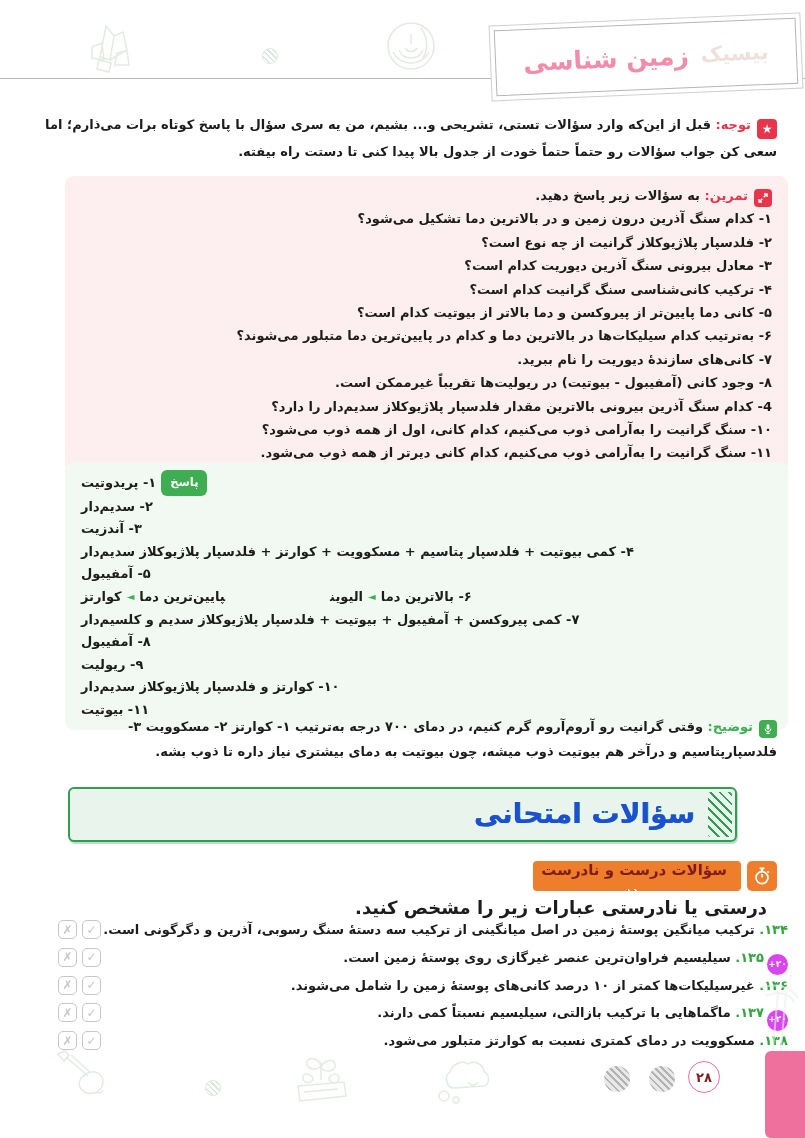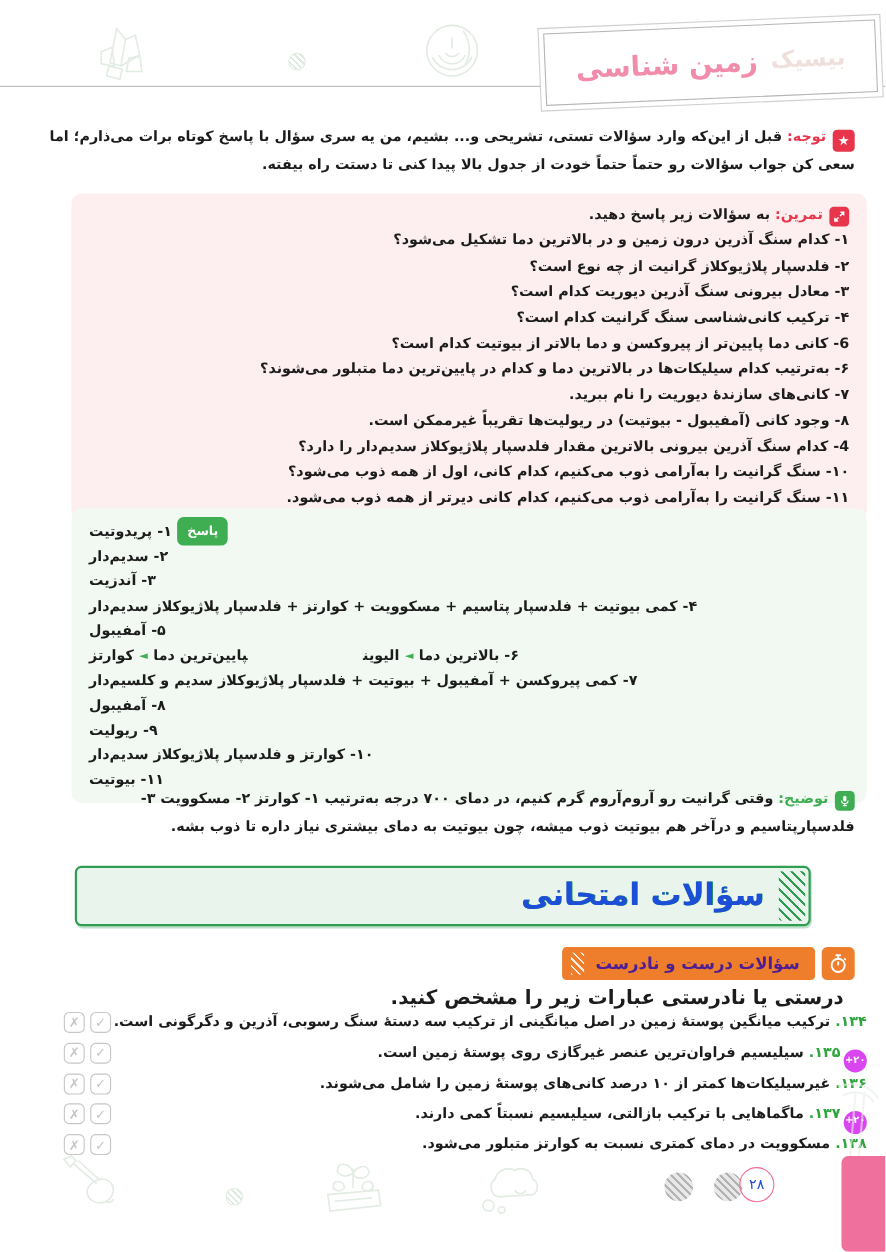--- a/index.html
+++ b/index.html
@@ -80,23 +80,24 @@
     text-shadow:0.6px 0 #23a04b;
   }
 
   
   .tf-header { position:absolute; top:861px; right:28px; display:flex; align-items:center; gap:6px; }
   .stopwatch-sq {
     width:30px; height:30px; background:#ee7d2c; border-radius:5px;
     display:flex; align-items:center; justify-content:center;
   }
   .tf-bar {
-    height:30px; background:#ee7d2c; border-radius:4px; color:#4c1d95;
+    height:30px; background:#ee7d2c; border-radius:4px; color:#7f1d1d;
     font-size:15px; font-weight:bold; display:flex; align-items:center; gap:10px;
     padding:0 14px 0 8px;
+    flex-direction:column;
   }
   .bar-hatch {
     width:12px; height:20px;
     background:repeating-linear-gradient(45deg,rgba(255,255,255,.85) 0 1.5px, transparent 1.5px 5px);
   }
   .tf-intro { position:absolute; top:897px; right:38px; font-size:18px; font-weight:bold; }
 
   
   .tf-list { position:absolute; top:916px; left:0; width:805px; }
   .tf-row { position:relative; height:27.8px; padding-right:17px; text-align:right; }
@@ -113,22 +114,22 @@
     color:#c6c6c6; font-size:12px; font-weight:bold;
     display:flex; align-items:center; justify-content:center; background:#fff;
   }
 
   
   .gray-dot {
     position:absolute; width:26px; height:26px; border-radius:50%;
     background:repeating-linear-gradient(45deg,#b3b3b3 0 2px, #e8e8e8 2px 5px);
   }
   .page-circle {
-    position:absolute; left:672px; top:1061px; width:32px; height:32px; border-radius:50%;
-    border:1.6px solid #ee6f9d; color:#1d4ed8; font-size:13px; font-weight:normal;
+    position:absolute; left:688px; top:1061px; width:32px; height:32px; border-radius:50%;
+    border:1.6px solid #ee6f9d; color:#7f1d1d; font-size:13px; font-weight:bold;
     display:flex; align-items:center; justify-content:center;
   }
   .pink-tab { position:absolute; right:0; top:1051px; width:40px; height:87px; background:#ef6f9d; border-radius:6px 0 0 6px; }
 </style>
 </head>
 <body>
 
 <div class="doodle" style="left:80px; top:20px;">
   <svg width="62" height="56" viewBox="0 0 62 56" fill="none" stroke="#e2ece3" stroke-width="1.5">
     <path d="M26 6 L34 16 L30 40 L20 37 Z"></path>
@@ -163,21 +164,21 @@
 <div class="ex-box">
   <div class="ex-row"><span class="badge-sq badge-red" style="width:18px;height:18px;">
         <svg width="12" height="12" viewBox="0 0 18 18" fill="none" stroke="#fff" stroke-width="2">
           <path d="M10.5 3h4.5v4.5M15 3l-5 5M7.5 15H3v-4.5M3 15l5-5"></path>
         </svg>
       </span><b class="ex-label">تمرین:</b> <span>به سؤالات زیر پاسخ دهید.</span></div>
   <div class="ex-row">۱- کدام سنگ آذرین درون زمین و در بالاترین دما تشکیل می‌شود؟</div>
   <div class="ex-row">۲- فلدسپار پلاژیوکلاز گرانیت از چه نوع است؟</div>
   <div class="ex-row">۳- معادل بیرونی سنگ آذرین دیوریت کدام است؟</div>
   <div class="ex-row">۴- ترکیب کانی‌شناسی سنگ گرانیت کدام است؟</div>
-  <div class="ex-row">6- کانی دما پایین‌تر از پیروکسن و دما بالاتر از بیوتیت کدام است؟</div>
+  <div class="ex-row">۵- کانی دما پایین‌تر از پیروکسن و دما بالاتر از بیوتیت کدام است؟</div>
   <div class="ex-row">۶- به‌ترتیب کدام سیلیکات‌ها در بالاترین دما و کدام در پایین‌ترین دما متبلور می‌شوند؟</div>
   <div class="ex-row">۷- کانی‌های سازندهٔ دیوریت را نام ببرید.</div>
   <div class="ex-row">۸- وجود کانی (آمفیبول - بیوتیت) در ریولیت‌ها تقریباً غیرممکن است.</div>
   <div class="ex-row">4- کدام سنگ آذرین بیرونی بالاترین مقدار فلدسپار پلاژیوکلاز سدیم‌دار را دارد؟</div>
   <div class="ex-row">۱۰- سنگ گرانیت را به‌آرامی ذوب می‌کنیم، کدام کانی، اول از همه ذوب می‌شود؟</div>
   <div class="ex-row">۱۱- سنگ گرانیت را به‌آرامی ذوب می‌کنیم، کدام کانی دیرتر از همه ذوب می‌شود.</div>
 </div>
 
 <div class="ans-box">
   <div class="ans-row"><span class="pasokh-badge">پاسخ</span><span>۱- پریدوتیت</span></div>

